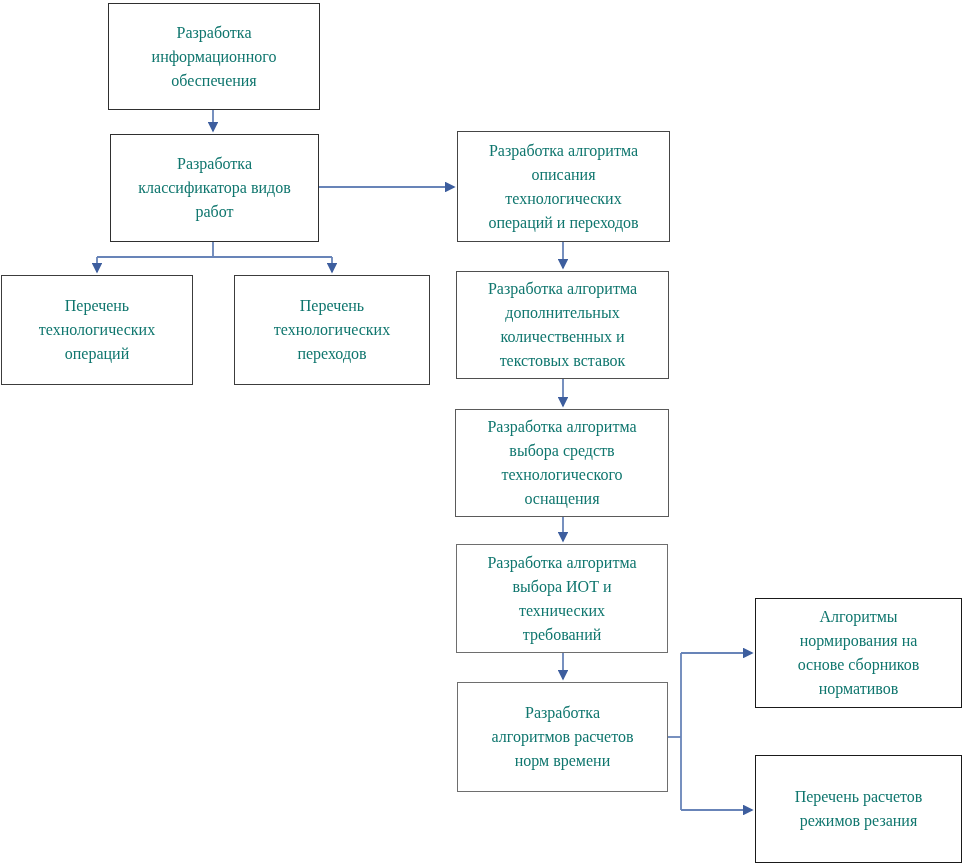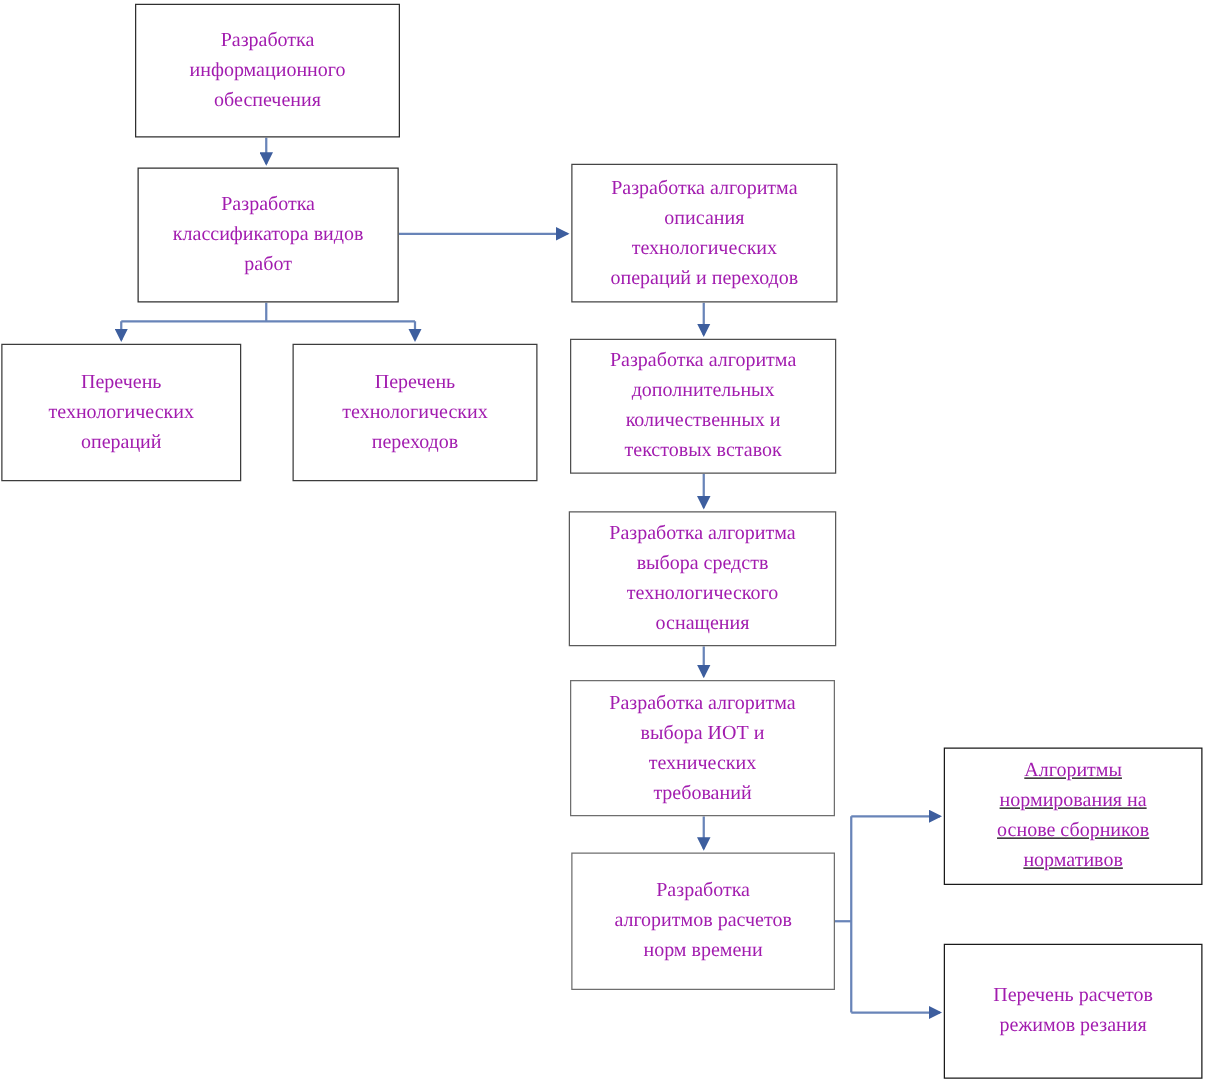--- a/index.html
+++ b/index.html
@@ -31,33 +31,33 @@
     display: flex;
     align-items: center;
     justify-content: center;
     text-align: center;
     padding: 4px 6px;
   }
   .node .box-label {
     white-space: pre-line;
     font-size: 16px;
     line-height: 1.5;
-    color: #a21caf;
+    color: #0f766e;
   }
   
   .b1 { left: 108px; top: 3px;   width: 212px; height: 107px; border-color: #2f2f2f; }
   .b2 { left: 110px; top: 134px; width: 209px; height: 108px; border-color: #2f2f2f; }
   .b3 { left: 1px;   top: 275px; width: 192px; height: 110px; border-color: #3c3c3c; }
   .b4 { left: 234px; top: 275px; width: 196px; height: 110px; border-color: #3c3c3c; }
   .r1 { left: 457px; top: 131px; width: 213px; height: 111px; border-color: #454545; }
   .r2 { left: 456px; top: 271px; width: 213px; height: 108px; border-color: #4f4f4f; }
   .r3 { left: 455px; top: 409px; width: 214px; height: 108px; border-color: #5a5a5a; }
   .r4 { left: 456px; top: 544px; width: 212px; height: 109px; border-color: #6e6e6e; }
   .r5 { left: 457px; top: 682px; width: 211px; height: 110px; border-color: #6e6e6e; }
-  .s1 { left: 755px; top: 598px; width: 207px; height: 110px; border-color: #1a1a1a; text-decoration: underline; }
+  .s1 { left: 755px; top: 598px; width: 207px; height: 110px; border-color: #1a1a1a; }
   .s2 { left: 755px; top: 755px; width: 207px; height: 108px; border-color: #1a1a1a; }
 </style>
 </head>
 <body>
 
 <div id="stage">
 
   <svg id="connector-layer" viewBox="0 0 966 865" xmlns="http://www.w3.org/2000/svg">
     <defs>
       <marker id="arrow" viewBox="0 0 10 10" refX="8.5" refY="5" markerWidth="6" markerHeight="6" orient="auto-start-reverse">

